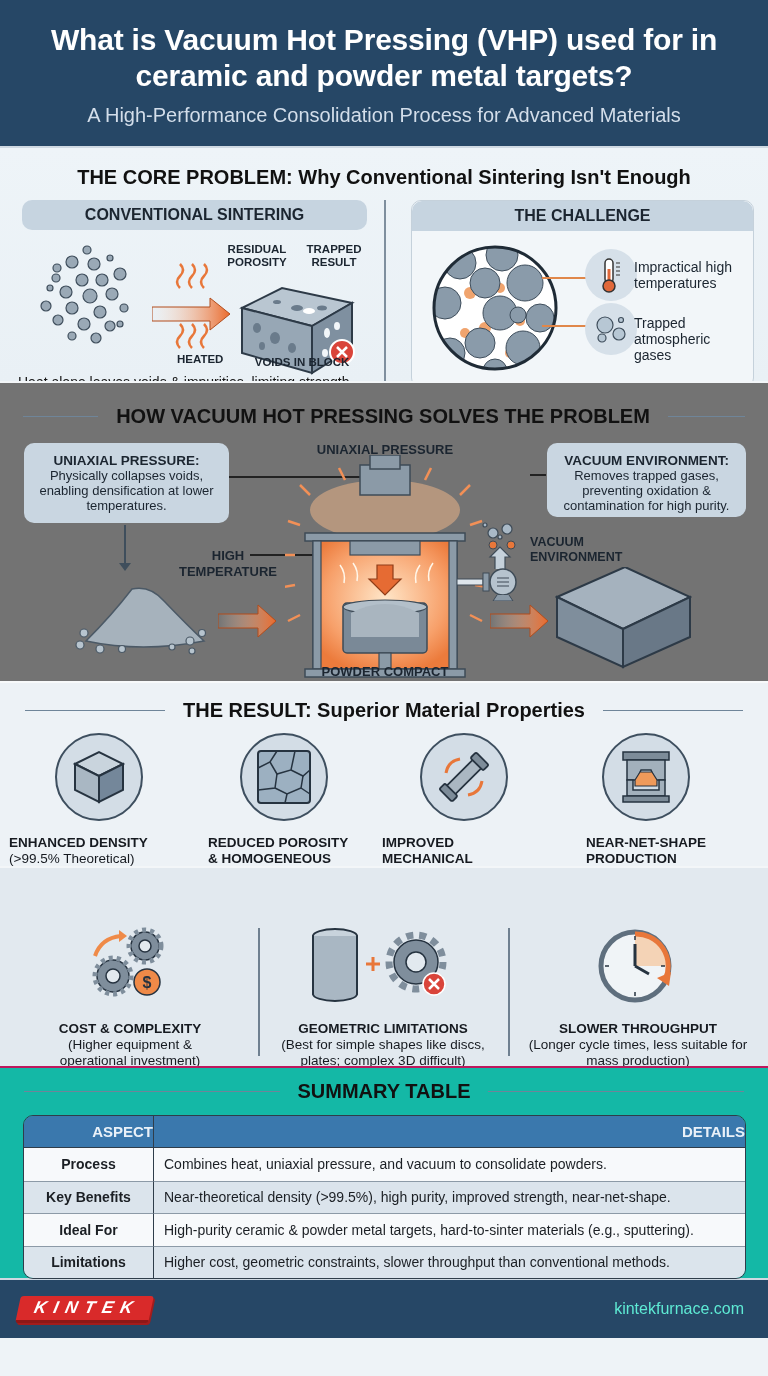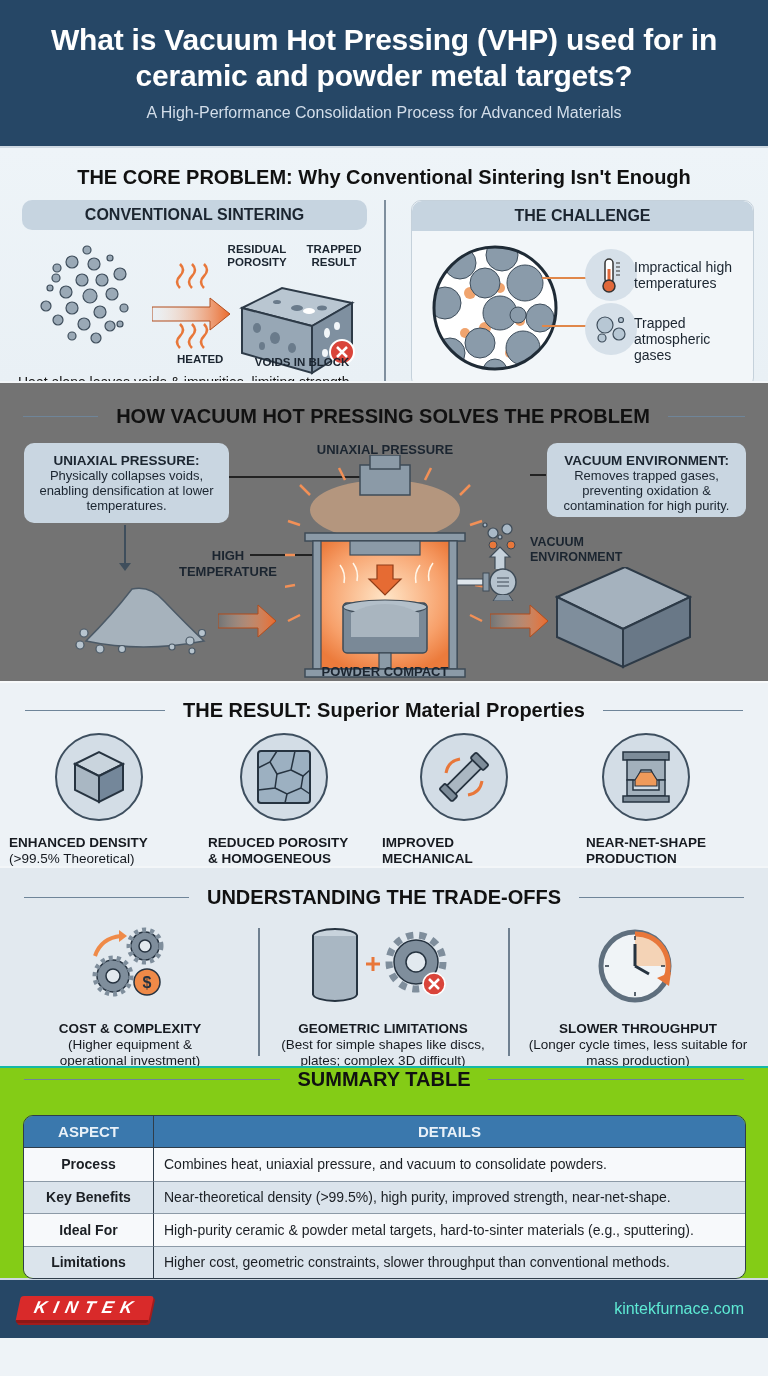--- a/index.html
+++ b/index.html
@@ -1,19 +1,19 @@
 <!DOCTYPE html>
 <html><head>
 <meta charset="utf-8">
 <style>
   * { box-sizing: border-box; margin: 0; padding: 0; }
   body { width: 768px; height: 1376px; font-family: "Liberation Sans", sans-serif; background: #eef3f7; color: #1a1d22; overflow: hidden; }
   .header { height: 148px; background: #264766; text-align: center; padding-top: 22px; border-bottom: 2px solid #cfd9e2; }
   .header h1 { color: #fff; font-size: 30px; line-height: 36px; font-weight: bold; letter-spacing: -0.2px; }
-  .header .sub { color: #d3deea; font-size: 16px; margin-top: 10px; }
+  .header .sub { color: #d3deea; font-size: 20px; margin-top: 10px; }
 
   .section { position: relative; }
   .sec-title { font-weight: bold; font-size: 20px; text-align: center; color: #111; display: flex; align-items: center; justify-content: center; gap: 18px; }
   .sec-title .line { flex: 0 0 auto; height: 1.5px; background: #6f8599; }
 
   
   .core { height: 233px; background: linear-gradient(#eef4f8, #e9f0f5); padding-top: 18px; }
   .core .sec-title { font-size: 20px; }
   .panel-l { position: absolute; left: 22px; top: 52px; width: 345px; height: 190px; }
   .pill { background: #c6d4e0; border-radius: 10px; height: 30px; text-align: center; font-weight: bold; font-size: 16px; line-height: 30px; color: #1b2530; }
@@ -36,23 +36,23 @@
   .res-label { font-weight: bold; font-size: 13.5px; line-height: 16px; margin-top: 14px; color: #161a20; }
   .res-sub { font-size: 13.5px; line-height: 16px; color: #161a20; }
 
   
   .trade { height: 200px; background: #e2e9ef; padding-top: 18px; border-top: 2px solid #f3f6f8; }
   .trade-item { position: absolute; top: 58px; width: 240px; text-align: center; }
   .trade-item .res-label { margin-top: 15px; }
   .tdiv { position: absolute; top: 60px; width: 1.5px; height: 128px; background: #6f8090; }
 
   
-  .summary { height: 212px; background: #84cc16; border-top: 2px solid #14b8a6; }
+  .summary { height: 212px; background: #14b8a6; padding-top: 12px; border-top: 2px solid #be185d; }
   table { position: absolute; left: 23px; top: 47px; width: 723px; border-collapse: separate; border-spacing: 0; border: 1.5px solid #2f3d4a; border-radius: 10px; overflow: hidden; font-size: 14px; }
-  th { background: #3a78ad; color: #e9f1f8; font-size: 15px; height: 32px; font-weight: bold; border-bottom: 1.5px solid #2f3d4a; }
+  th { background: #3a78ad; color: #e9f1f8; font-size: 15px; height: 32px; font-weight: bold; border-bottom: 1.5px solid #2f3d4a; text-align: right; }
   td { height: 32.5px; border-top: 1px solid #8c9aa7; padding: 0 10px; color: #1b1f24; }
   tr:nth-child(1) td { border-top: none; }
   td.k { text-align: center; font-weight: bold; width: 130px; border-right: 1.5px solid #2f3d4a; }
   th.k { border-right: 1.5px solid #2f3d4a; }
   tr.alt td { background: #dbe4ec; }
   tr.w td { background: #f7f9fb; }
 
   .footer { height: 60px; background: #264766; display: flex; align-items: center; justify-content: space-between; padding: 0 24px 0 18px; border-top: 2px solid #cfd9e2; }
   .logo { background: #d92a2a; color: #fff; font-weight: bold; font-style: italic; font-size: 17px; letter-spacing: 7px; padding: 2px 12px 2px 16px; transform: skewX(-12deg); border-radius: 3px; border-bottom: 3px solid #8e1717; box-shadow: 2px 2px 0 #a31c1c; }
   .url { color: #5eead4; font-size: 16px; }
@@ -392,25 +392,20 @@
           <path d="M10 30 H16 V40 H42 V30 H48 V46 H10 Z" fill="#a2b0bc" stroke="#263340" stroke-width="1.5"></path>
           <rect x="6" y="46" width="46" height="6" fill="#7d8c99" stroke="#263340" stroke-width="1.5"></rect>
         </svg>
     </div>
     <div class="res-label" style="padding:0 30px">NEAR-NET-SHAPE PRODUCTION</div>
     <div class="res-sub">(Minimizes post-machining)</div>
   </div>
 </div>
 
 <div class="section trade">
-  <div class="sec-title">
-    <span class="line" style="width:165px"></span>
-    <span>UNDERSTANDING THE TRADE-OFFS</span>
-    <span class="line" style="width:165px"></span>
-  </div>
   <div class="tdiv" style="left:258px"></div>
   <div class="tdiv" style="left:508px"></div>
 
   <div class="trade-item" style="left:10px">
     <svg width="90" height="80" viewBox="0 0 90 80" style="display:block;margin:0 auto">
       <g fill="#7f8e9c" stroke="#263340" stroke-width="1.5">
         <circle cx="60" cy="20" r="14"></circle>
           <circle cx="28" cy="50" r="16"></circle>
       </g>
       <g fill="none" stroke="#7f8e9c" stroke-width="5" stroke-dasharray="4 4">

